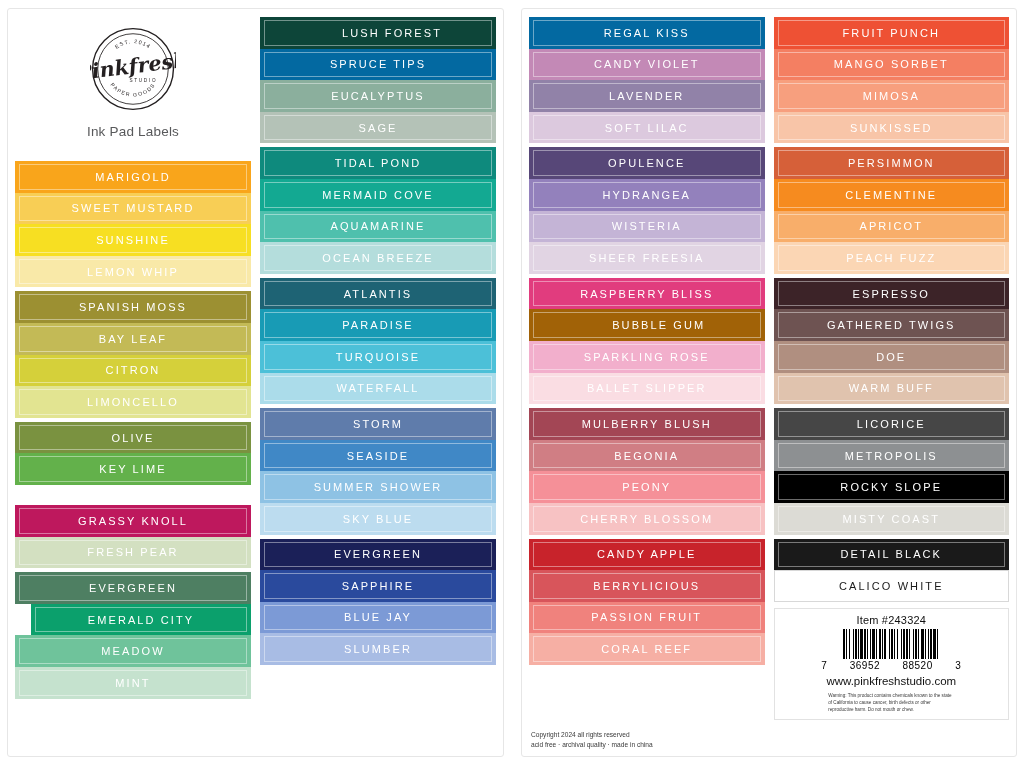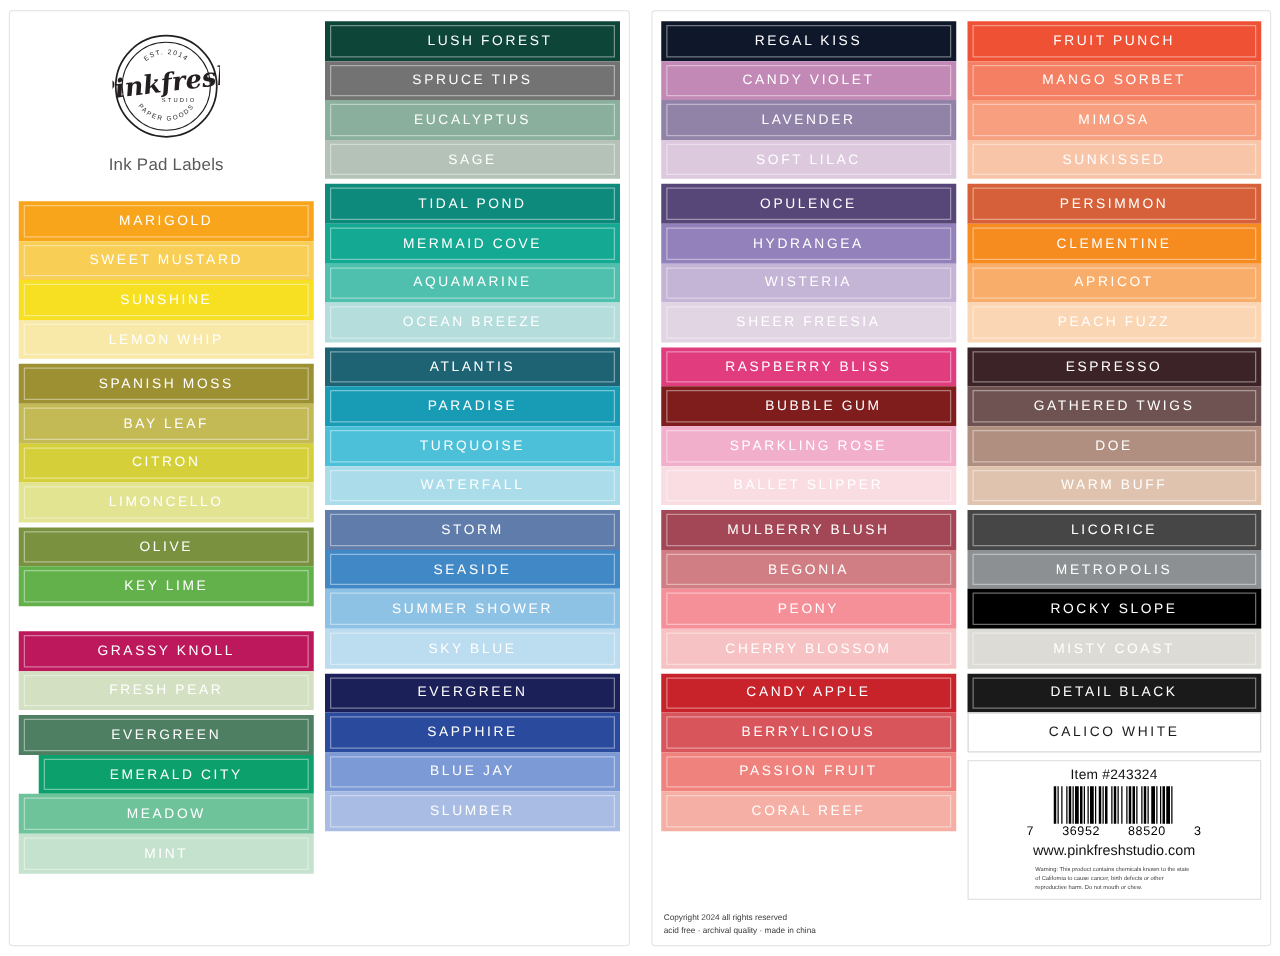--- a/index.html
+++ b/index.html
@@ -248,21 +248,21 @@
         </div>
     </div>
 
     <div class="col">
       <div class="groups-host">
           <div class="group">
             <div class="swatch" style="background: rgb(13, 69, 57); padding-left: 28px;">
               <div class="inner"></div>
               <span class="lbl">LUSH FOREST</span>
             </div>
-            <div class="swatch" style="background: #737373;">
+            <div class="swatch" style="background: #0369a1;">
               <div class="inner"></div>
               <span class="lbl">SPRUCE TIPS</span>
             </div>
             <div class="swatch" style="background: rgb(139, 175, 157);">
               <div class="inner"></div>
               <span class="lbl">EUCALYPTUS</span>
             </div>
             <div class="swatch" style="background: rgb(180, 194, 183);">
               <div class="inner"></div>
               <span class="lbl">SAGE</span>
@@ -342,21 +342,21 @@
           </div>
         </div>
     </div>
   </div>
 
   <div class="sheet sheet-right">
 
     <div class="col">
       <div class="groups-host">
           <div class="group">
-            <div class="swatch" style="background: #0f172a;">
+            <div class="swatch" style="background: #0369a1;">
               <div class="inner"></div>
               <span class="lbl">REGAL KISS</span>
             </div>
             <div class="swatch" style="background: rgb(195, 137, 182);">
               <div class="inner"></div>
               <span class="lbl">CANDY VIOLET</span>
             </div>
             <div class="swatch" style="background: rgb(145, 130, 168);">
               <div class="inner"></div>
               <span class="lbl">LAVENDER</span>
@@ -382,21 +382,21 @@
             <div class="swatch" style="background: rgb(225, 212, 227);">
               <div class="inner"></div>
               <span class="lbl">SHEER FREESIA</span>
             </div>
           </div>
           <div class="group">
             <div class="swatch" style="background: rgb(225, 60, 126);">
               <div class="inner"></div>
               <span class="lbl">RASPBERRY BLISS</span>
             </div>
-            <div class="swatch" style="background: #7f1d1d; padding-left: 24px;">
+            <div class="swatch" style="background: #a16207; padding-left: 24px;">
               <div class="inner"></div>
               <span class="lbl">BUBBLE GUM</span>
             </div>
             <div class="swatch" style="background: rgb(242, 175, 204);">
               <div class="inner"></div>
               <span class="lbl">SPARKLING ROSE</span>
             </div>
             <div class="swatch" style="background: rgb(250, 221, 227); align-items: center;">
               <div class="inner"></div>
               <span class="lbl">BALLET SLIPPER</span>

